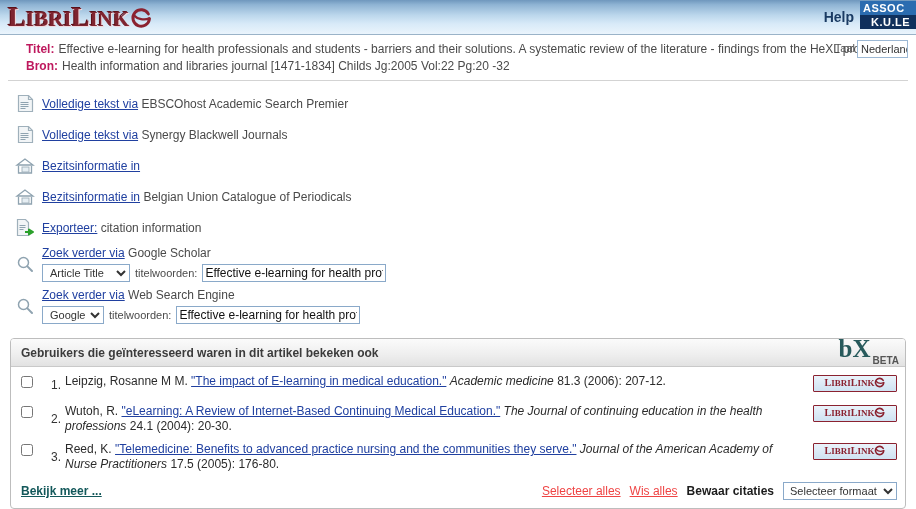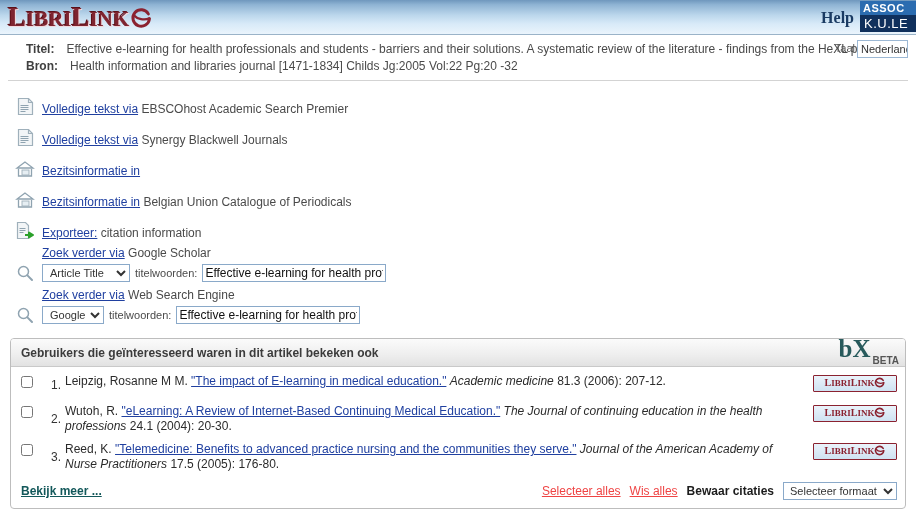--- a/index.html
+++ b/index.html
@@ -25,52 +25,52 @@
     color:#7e2430;
     text-shadow:1px 1px 0 #f2d8dc, -1px -1px 0 #5c1018;
     line-height:32px;white-space:nowrap;
   }
   .logo .small{font-size:21px;}
   .logo .swirl{
     display:inline-block;width:22px;height:22px;vertical-align:-3px;margin-left:1px;
   }
   .help-link{
     position:absolute;right:62px;top:9px;
-    font-family:Liberation Serif, serif;
-    font-size:16px;font-weight:bold;color:#1a3b63;
+    font-family:Liberation Sans, sans-serif;
+    font-size:14px;font-weight:bold;color:#1a3b63;
     text-decoration:none;cursor:pointer;
   }
   .kul-logo{
     position:absolute;right:0px;top:1px;width:56px;height:32px;
     overflow:hidden;font-family:"Liberation Sans",sans-serif;
   }
   .kul-logo .bar1{
     background:#2b6cb0;color:#ffffff;font-size:11px;font-weight:bold;
     padding:1px 3px;letter-spacing:.5px;
   }
   .kul-logo .bar2{
-    background:#10305c;color:#ffffff;font-size:13px;font-weight:normal;
-    padding:1px 4px;letter-spacing:.5px;
+    background:#10305c;color:#ffffff;font-size:11px;font-weight:bold;
+    padding:1px 11px;letter-spacing:.5px;
   }
 
   
   .cite-block{padding:6px 0 5px 0;position:relative;border-bottom:1px solid #d3d3d3;}
   .cite-row{padding:1px 0 1px 18px;line-height:15px;font-size:12px;color:#4a4a4a;}
-  .cite-row .lbl{font-weight:bold;color:#404040;margin-right:12px;}
+  .cite-row .lbl{font-weight:bold;color:#be185d;margin-right:4px;}
   .taal-wrap{position:absolute;right:0px;top:5px;white-space:nowrap;}
   .taal-lbl{font-size:11px;color:#555;margin-right:2px;}
   .taal-box{
     display:inline-block;width:46px;height:16px;line-height:16px;
     border:1px solid #9cb8d4;background:#fff;font-size:11px;color:#333;
     padding-left:3px;overflow:hidden;vertical-align:middle;
   }
 
   
   .services{padding:6px 0 8px 0;}
-  .srv{display:flex;align-items:flex-end;min-height:26px;padding:3px 0 2px 0;}
+  .srv{display:flex;align-items:center;min-height:26px;padding:3px 0 2px 0;}
   .srv-ico{width:34px;flex:0 0 34px;display:flex;justify-content:center;padding-top:1px;}
   .srv-body{flex:1;padding-top:1px;}
   .srv a{color:#2040a0;text-decoration:underline;cursor:pointer;font-size:12px;}
   .srv .plain{color:#4a4a4a;font-size:12px;}
   .srv-sub{margin-top:4px;display:flex;align-items:center;gap:5px;}
   select.sel{
     font-family:Liberation Sans, sans-serif;font-size:11px;color:#333;
     border:1px solid #8aa9c9;background:#ffffff;height:18px;padding:0 1px 0 3px;
   }
   select.sel-wide{width:88px;}

